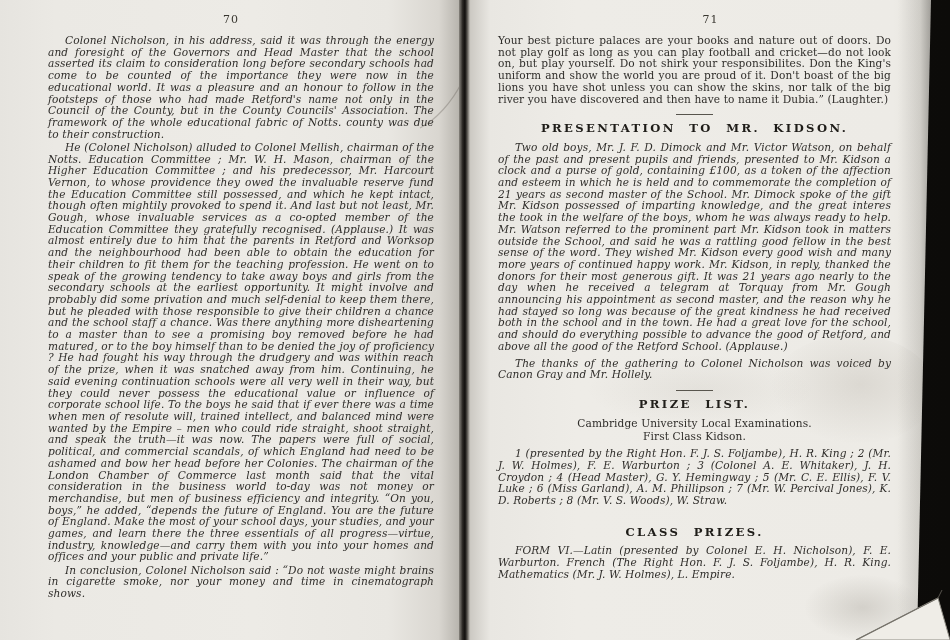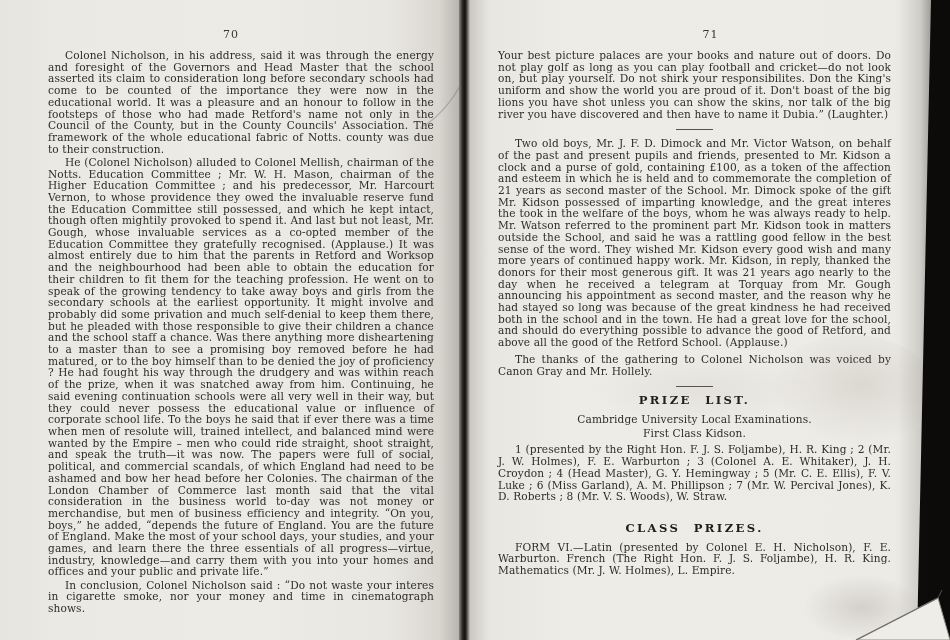--- a/index.html
+++ b/index.html
@@ -26,30 +26,30 @@
     position:absolute; left:0; top:0; width:950px; height:640px; pointer-events:none;
     clip-path:polygon(931px 0px, 950px 0px, 950px 640px, 917px 640px);
     background:linear-gradient(90deg,#3a3731 0%,#12100d 35%,#0c0b09 100%);
   }
   .edge-shadow {
     position:absolute; left:898px; top:0; width:34px; height:640px; pointer-events:none;
     background:linear-gradient(90deg,rgba(40,36,30,0) 0%,rgba(40,36,30,0.12) 65%,rgba(25,22,18,0.35) 100%);
   }
   .pageno {
     text-align:center; font-size:11px; letter-spacing:1px;
-    padding-top:28px; color:#38362f;
+    padding-top:13px; color:#38362f;
   }
   .tb {
     font-size:10.6px; line-height:11.7px; text-align:justify;
     letter-spacing:0.1px;
   }
   .tb-left  { margin:9px 0 0 48px; width:386px; }
   .tb-right { margin:9px 0 0 27px; width:393px; }
   .tb p { margin:0 0 1.5px 0; }
-  .tb p.indent { text-indent:17px; }
+  .tb p.indent { text-indent:17px;font-style:italic; }
   .rule {
     width:37px; height:0; border-top:1px solid #57544d;
     margin:9px auto 8px auto;
   }
   .heading {
     text-align:center; font-weight:bold; color:#1e1c18;
     font-size:11.6px; letter-spacing:2.4px; word-spacing:7px;
     margin:3px 0 7px 0;
   }
   .heading-classprizes { margin-top:20px; }
@@ -68,35 +68,36 @@
 </head>
 <body>
 
 <div class="spread">
 
   <div class="page page-left">
     <div class="pageno">70</div>
     <div class="tb tb-left">
       <p class="indent">Colonel Nicholson, in his address, said it was through the energy and foresight of the Governors and Head Master that the school asserted its claim to consideration long before secondary schools had come to be counted of the importance they were now in the educational world. It was a pleasure and an honour to follow in the footsteps of those who had made Retford's name not only in the Council of the County, but in the County Councils' Association. The framework of the whole educational fabric of Notts. county was due to their construction.</p>
       <p class="indent">He (Colonel Nicholson) alluded to Colonel Mellish, chairman of the Notts. Education Committee ; Mr. W. H. Mason, chairman of the Higher Education Committee ; and his predecessor, Mr. Harcourt Vernon, to whose providence they owed the invaluable reserve fund the Education Committee still possessed, and which he kept intact, though often mightily provoked to spend it. And last but not least, Mr. Gough, whose invaluable services as a co-opted member of the Education Committee they gratefully recognised. (Applause.) It was almost entirely due to him that the parents in Retford and Worksop and the neighbourhood had been able to obtain the education for their children to fit them for the teaching profession. He went on to speak of the growing tendency to take away boys and girls from the secondary schools at the earliest opportunity. It might involve and probably did some privation and much self-denial to keep them there, but he pleaded with those responsible to give their children a chance and the school staff a chance. Was there anything more disheartening to a master than to see a promising boy removed before he had matured, or to the boy himself than to be denied the joy of proficiency ? He had fought his way through the drudgery and was within reach of the prize, when it was snatched away from him. Continuing, he said evening continuation schools were all very well in their way, but they could never possess the educational value or influence of corporate school life. To the boys he said that if ever there was a time when men of resolute will, trained intellect, and balanced mind were wanted by the Empire – men who could ride straight, shoot straight, and speak the truth—it was now. The papers were full of social, political, and commercial scandals, of which England had need to be ashamed and bow her head before her Colonies. The chairman of the London Chamber of Commerce last month said that the vital consideration in the business world to-day was not money or merchandise, but men of business efficiency and integrity. “On you, boys,” he added, “depends the future of England. You are the future of England. Make the most of your school days, your studies, and your games, and learn there the three essentials of all progress—virtue, industry, knowledge—and carry them with you into your homes and offices and your public and private life.”</p>
-      <p class="indent">In conclusion, Colonel Nicholson said : “Do not waste your interes in cigarette smoke, nor your money and time in cinematograph shows.</p>
+      <p class="indent">In conclusion, Colonel Nicholson said : “Do not waste might brains in cigarette smoke, nor your money and time in cinematograph shows.</p>
     </div>
     <svg class="pencil-mark" width="46" height="70" viewBox="0 0 46 70">
       <path d="M2,48 C 18,40 34,22 44,2" fill="none" stroke="rgba(85,80,72,0.30)" stroke-width="1.2"></path>
     </svg>
   </div>
 
   <div class="gutter"></div>
 
   <div class="page page-right">
     <div class="pageno">71</div>
     <div class="tb tb-right">
       <p>Your best picture palaces are your books and nature out of doors. Do not play golf as long as you can play football and cricket—do not look on, but play yourself. Do not shirk your responsibilites. Don the King's uniform and show the world you are proud of it. Don't boast of the big lions you have shot unless you can show the skins, nor talk of the big river you have discovered and then have to name it Dubia.” (Laughter.)</p>
 
       <div class="rule"></div>
+      <div class="heading">PRESENTATION TO MR. KIDSON.</div>
       <p class="indent">Two old boys, Mr. J. F. D. Dimock and Mr. Victor Watson, on behalf of the past and present pupils and friends, presented to Mr. Kidson a clock and a purse of gold, containing £100, as a token of the affection and esteem in which he is held and to commemorate the completion of 21 years as second master of the School. Mr. Dimock spoke of the gift Mr. Kidson possessed of imparting knowledge, and the great interes the took in the welfare of the boys, whom he was always ready to help. Mr. Watson referred to the prominent part Mr. Kidson took in matters outside the School, and said he was a rattling good fellow in the best sense of the word. They wished Mr. Kidson every good wish and many more years of continued happy work. Mr. Kidson, in reply, thanked the donors for their most generous gift. It was 21 years ago nearly to the day when he received a telegram at Torquay from Mr. Gough announcing his appointment as second master, and the reason why he had stayed so long was because of the great kindness he had received both in the school and in the town. He had a great love for the school, and should do everything possible to advance the good of Retford, and above all the good of the Retford School. (Applause.)</p>
       <p class="indent gap-before">The thanks of the gathering to Colonel Nicholson was voiced by Canon Gray and Mr. Hollely.</p>
 
       <div class="rule"></div>
       <div class="heading">PRIZE LIST.</div>
       <div class="subheading">Cambridge University Local Examinations.</div>
       <div class="subheading">First Class Kidson.</div>
       <p class="indent gap-before">1 (presented by the Right Hon. F. J. S. Foljambe), H. R. King ; 2 (Mr. J. W. Holmes), F. E. Warburton ; 3 (Colonel A. E. Whitaker), J. H. Croydon ; 4 (Head Master), G. Y. Hemingway ; 5 (Mr. C. E. Ellis), F. V. Luke ; 6 (Miss Garland), A. M. Phillipson ; 7 (Mr. W. Percival Jones), K. D. Roberts ; 8 (Mr. V. S. Woods), W. Straw.</p>
 
       <div class="heading heading-classprizes">CLASS PRIZES.</div>

